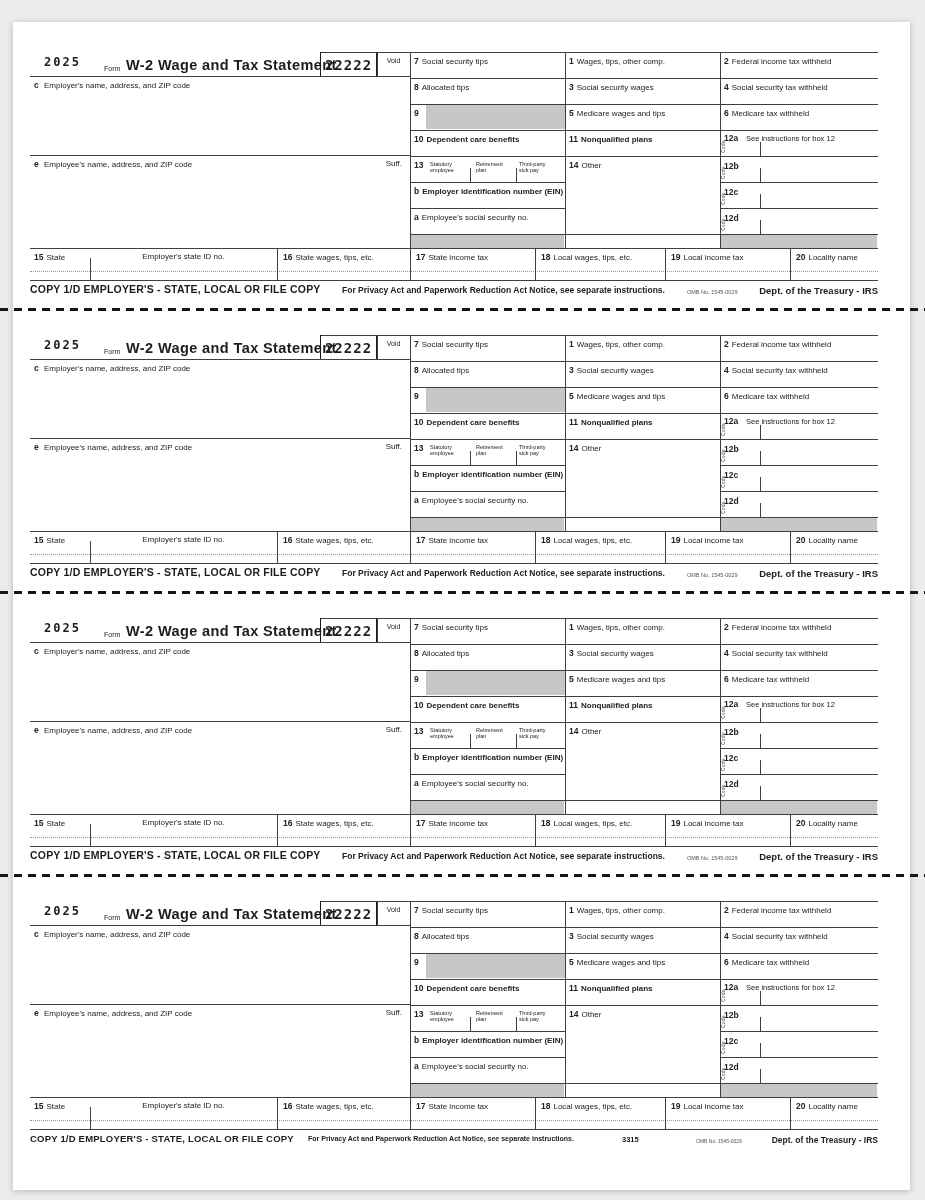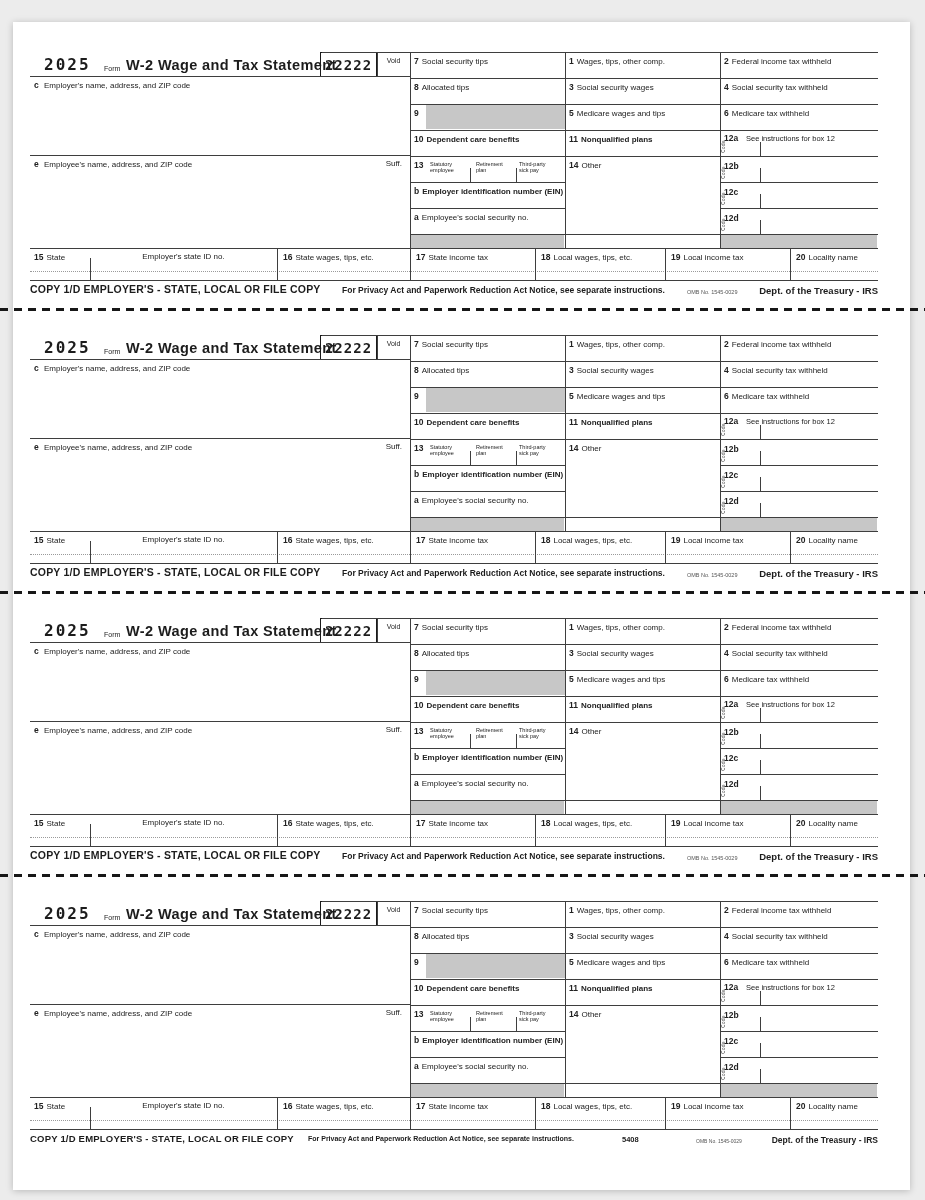--- a/index.html
+++ b/index.html
@@ -12,21 +12,21 @@
                background:repeating-linear-gradient(90deg,#171717 0 8px,transparent 8px 14px); }
   .w2 { position:absolute; left:30px; width:848px; height:246px; }
   .hl { position:absolute; height:1px; background:#3e3e3e; }
   .vl { position:absolute; width:1px; background:#3e3e3e; }
   .dot { position:absolute; border-top:1px dotted #9a9a9a; height:0; }
   .gr { position:absolute; background:#c7c7c7; }
   .lbl { position:absolute; font-size:8px; white-space:nowrap; color:#222; }
   .lbl .n { font-weight:bold; font-size:8.5px; margin-right:3px; }
   .bold { font-weight:bold; }
   .year { position:absolute; left:14px; top:3px; font-family:"DejaVu Sans Mono", monospace;
-          font-weight:bold; font-size:16px; letter-spacing:2px; }
+          font-weight:bold; font-size:12px; letter-spacing:2px; }
   .formword { position:absolute; left:74px; top:13px; font-size:7px; }
   .title { position:absolute; left:96px; top:5px; font-size:14.5px; font-weight:bold; letter-spacing:.4px; }
   .ctrlbox { position:absolute; left:290px; top:0; width:57px; height:25px; border:1.7px solid #1a1a1a;
              display:flex; align-items:center; justify-content:center; }
   .ctrlbox span { font-family:"DejaVu Sans Mono", monospace; font-weight:bold; font-size:14px; letter-spacing:1px; }
   .voidlbl { position:absolute; left:347px; top:5px; width:33px; text-align:center; font-size:7px; }
   .cb { position:absolute; font-size:5.5px; line-height:6px; color:#222; }
   .cb span { display:block; }
   .code { position:absolute; font-size:4.5px; color:#333; writing-mode:vertical-rl;
           transform:rotate(180deg); letter-spacing:.5px; }
@@ -691,17 +691,17 @@
     </div>
     <div class="lbl" style="left:641px;top:200px">
       <span class="n">19</span><span>Local income tax</span>
     </div>
     <div class="lbl" style="left:766px;top:200px">
       <span class="n">20</span><span>Locality name</span>
     </div>
 
     <div class="f-copy">COPY 1/D EMPLOYER'S - STATE, LOCAL OR FILE COPY</div>
     <div class="f-privacy">For Privacy Act and Paperwork Reduction Act Notice, see separate instructions.</div>
-    <div class="f-product">5408</div>
+    <div class="f-product">3315</div>
     <div class="f-omb">OMB No. 1545-0029</div>
     <div class="f-dept">Dept. of the Treasury - IRS</div>
   </div>
   </div>
 
 </body></html>

